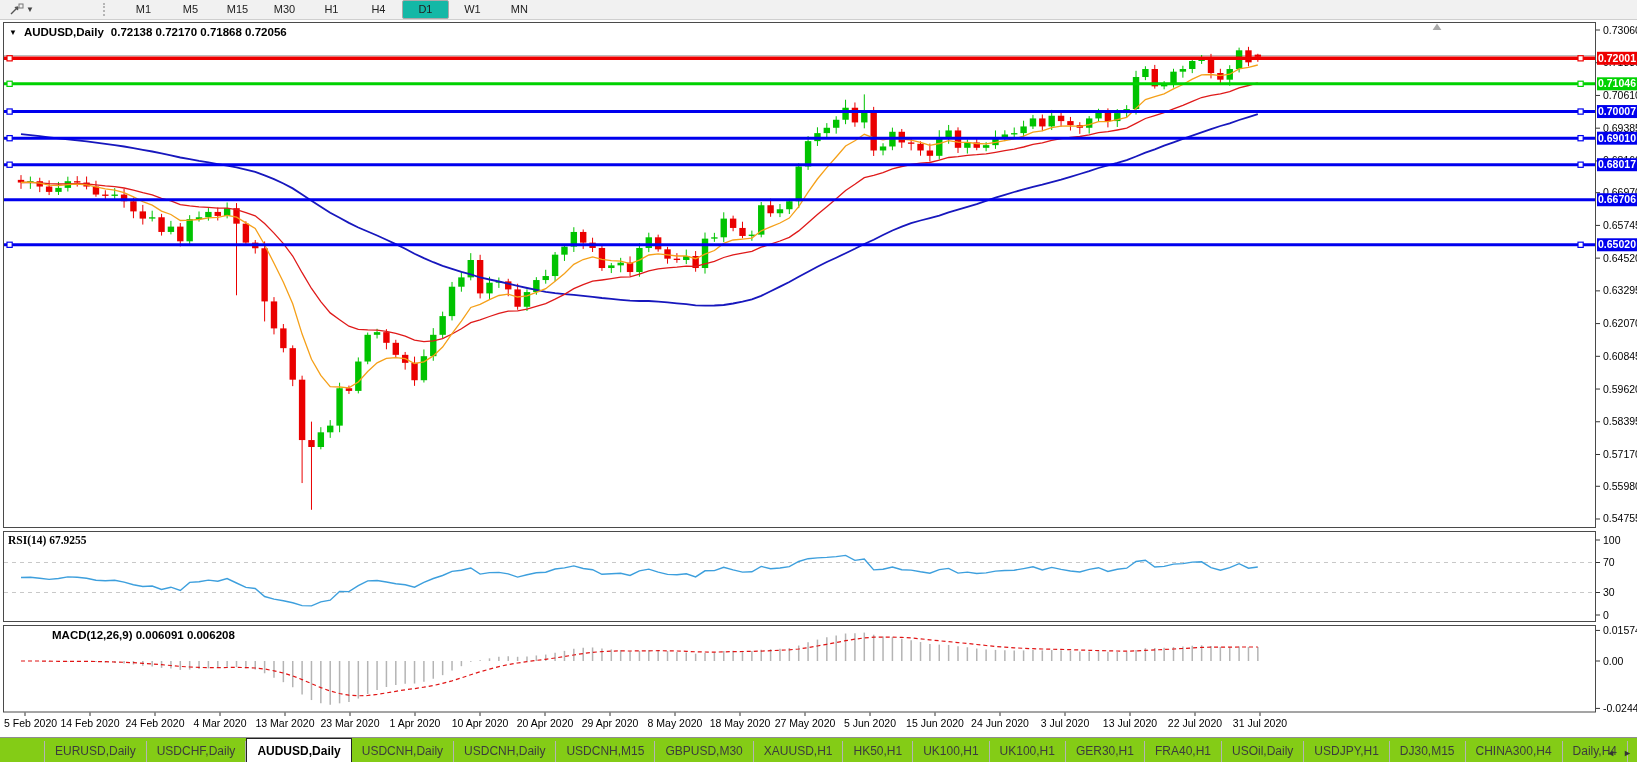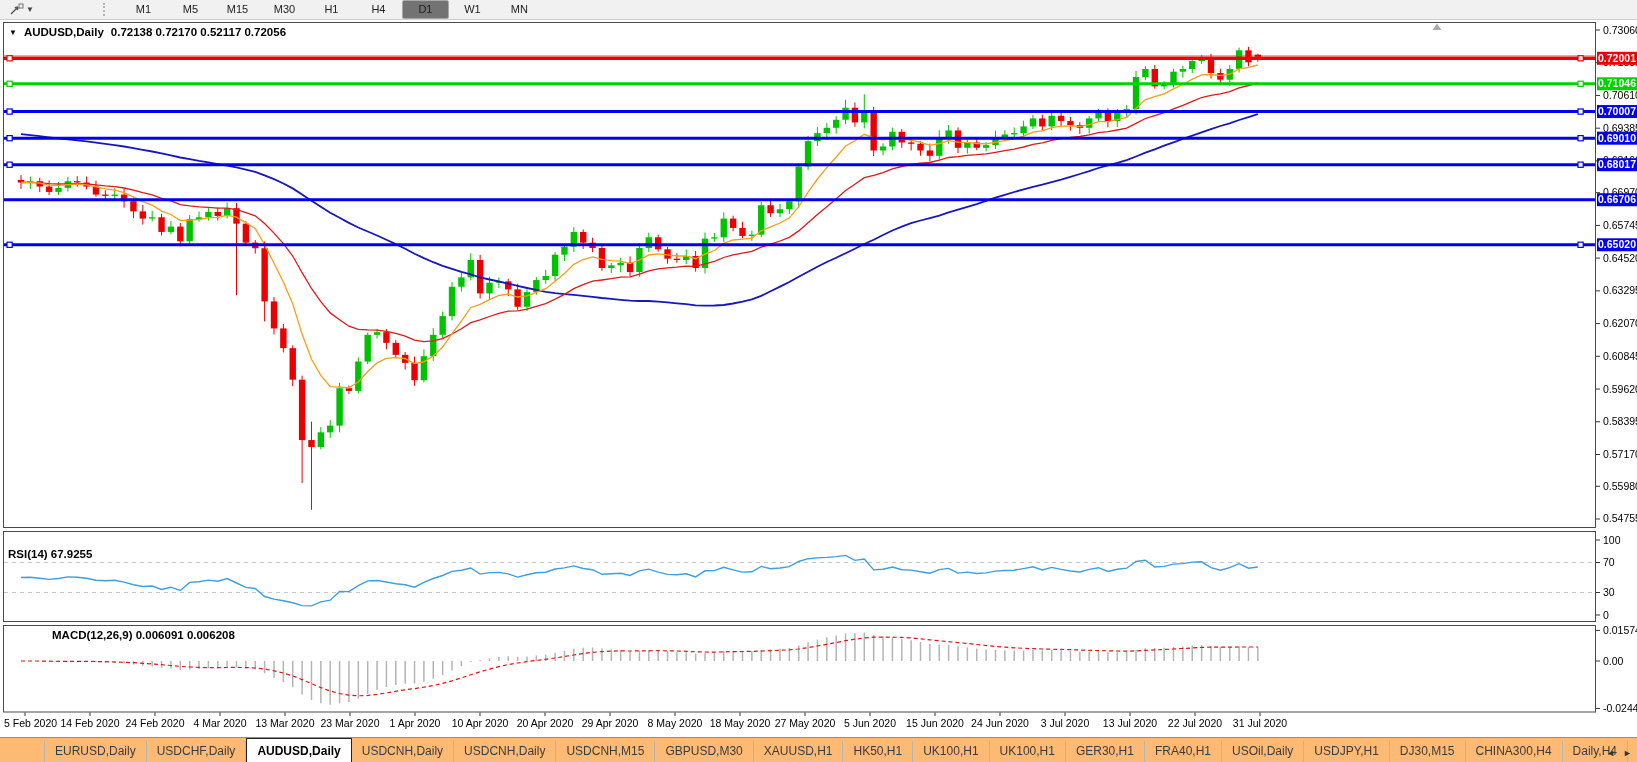--- a/index.html
+++ b/index.html
@@ -6,29 +6,29 @@
     font-family:"Liberation Sans",sans-serif;-webkit-font-smoothing:none;}
   .toolbar{position:absolute;left:0;top:0;width:1637px;height:19px;background:#f1f1f1;
     border-bottom:1px solid #cfcfcf;display:flex;align-items:center;font-size:11px;color:#222;}
   .tool-btn{display:flex;align-items:center;margin-left:6px;padding:1px 3px;cursor:default;}
   .tool-btn svg{display:block;}
   .caret{font-size:8px;color:#444;margin-left:2px;}
   .grip{width:3px;height:13px;margin-left:66px;border-left:2px dotted #b5b5b5;}
   .periods{display:flex;margin-left:12px;}
   .period-btn{width:45px;height:17px;line-height:17px;text-align:center;color:#222;
     border:1px solid transparent;border-radius:2px;}
-  .period-btn.active{background:#737373;border:1px solid #a9a9a9;}
+  .period-btn.active{background:#14b8a6;border:1px solid #a9a9a9;}
   .chart-title{position:absolute;left:9px;top:26px;font-size:11.5px;font-weight:700;color:#000;
     display:flex;align-items:center;gap:7px;}
   .chart-title .tri{font-size:8px;font-weight:400;color:#000;}
   .pane-header{position:absolute;left:8px;font-size:11.5px;font-weight:600;color:#000;}
-  #rsi-header{top:548px;}
+  #rsi-header{top:534px;font-family:Liberation Serif, serif;}
   #macd-header{top:629px;margin-left:44px;}
   svg#chartsvg{position:absolute;left:0;top:0;}
-  .tabbar{position:absolute;left:0;top:737px;width:1637px;height:25px;background:#fdba74;
+  .tabbar{position:absolute;left:0;top:737px;width:1637px;height:25px;background:#84cc16;
     border-top:1px solid #8e8e8e;display:flex;align-items:flex-end;}
   .tabs{display:flex;align-items:flex-end;padding-left:44px;height:25px;overflow:hidden;
     white-space:nowrap;max-width:1584px;}
   .tab{flex-shrink:0;font-size:12px;color:#3c3c3c;height:21px;line-height:21px;padding:0 10px;
     border-right:1px solid #b4b4b4;margin-bottom:1px;}
   .tab:first-child{border-left:1px solid #b4b4b4;}
   .tab.active{background:#fff;border:1px solid #222;border-bottom:none;font-weight:700;color:#000;
     height:24px;line-height:24px;margin-bottom:0;}
   .tab-arrows{position:absolute;right:5px;bottom:5px;display:flex;gap:8px;font-size:9px;color:#333;}
 </style>
@@ -618,21 +618,21 @@
       <div class="period-btn">H4</div>
       <div class="period-btn active">D1</div>
       <div class="period-btn">W1</div>
       <div class="period-btn">MN</div>
     </div>
 </div>
 
 <div class="chart-title">
   <span class="tri">▼</span>
   <span>AUDUSD,Daily</span>
-  <span>0.72138 0.72170 0.52117 0.72056</span>
+  <span>0.72138 0.72170 0.71868 0.72056</span>
 </div>
 <div class="pane-header" id="rsi-header">RSI(14) 67.9255</div>
 <div class="pane-header" id="macd-header">MACD(12,26,9) 0.006091 0.006208</div>
 
 <div class="tabbar">
   <div class="tabs" id="tabs">
       <div class="tab">EURUSD,Daily</div>
       <div class="tab">USDCHF,Daily</div>
       <div class="tab active">AUDUSD,Daily</div>
       <div class="tab">USDCNH,Daily</div>

